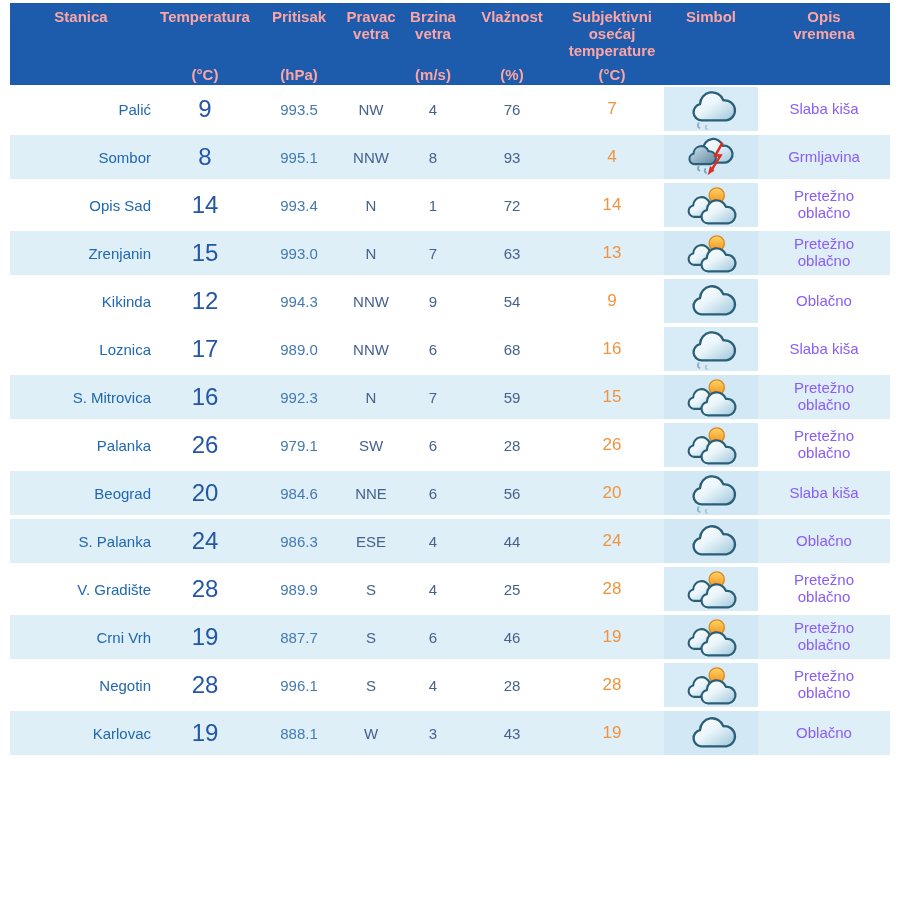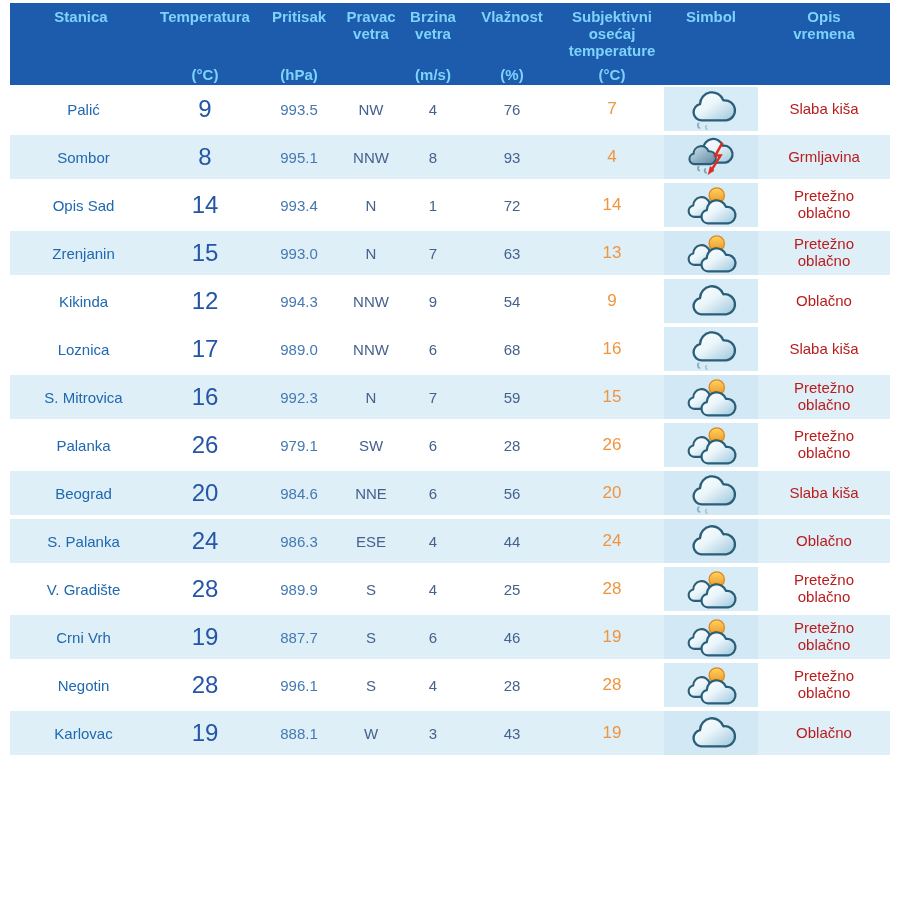--- a/index.html
+++ b/index.html
@@ -5,45 +5,45 @@
   html,body{margin:0;padding:0;background:#fff;}
   body{
     width:900px;height:901px;overflow:hidden;
     font-family:"Liberation Sans","DejaVu Sans",sans-serif;
   }
   .wrap{padding:3px 10px 0 10px;}
   table{border-collapse:separate;border-spacing:0;table-layout:fixed;width:880px;}
 
   
   thead th{
-    background:#1d5bac;color:#7dd3fc;font-weight:bold;font-size:15px;
+    background:#1d5bac;color:#fca5a5;font-weight:bold;font-size:15px;
     vertical-align:top;padding:6px 2px 3px 2px;height:82px;box-sizing:border-box;
   }
   thead th .hcol{display:flex;flex-direction:column;height:100%;}
   .hlab{flex:1 1 auto;line-height:1.12;}
   .hunit{flex:0 0 auto;line-height:1;}
   .col-description .hlab{max-width:66px;margin:0 auto;}
   .col-feels_like .hlab{max-width:104px;margin:0 auto;}
 
   
   tbody td{
     height:41px;box-sizing:content-box;text-align:center;vertical-align:middle;
     border-top:2px solid #fff;border-bottom:2px solid #fff;
     background:#fff;font-size:15px;
   }
   tr.alt td{background:#deeff8;}
   td.symbol{background:#d8ecf7 !important;}
   tr.alt td.symbol{background:#d2e8f5 !important;}
 
-  td.station{text-align:center;padding-left:6px;color:#2068b0;}
+  td.station{text-align:right;padding-left:6px;color:#2068b0;}
   td.temp{color:#2356a6;font-size:24px;}
   td.pressure{color:#4579b1;}
   td.winddir,td.windspeed,td.humidity{color:#46618e;}
   td.feels{color:#ef9440;font-size:17px;}
-  td.desc{color:#b91c1c;margin-top:32px;}
+  td.desc{color:#8b5cf6;margin-top:32px;}
   .desc-inner{max-width:95px;margin:0 auto;line-height:1.12;}
 
   .wicon{width:54px;height:42px;display:block;margin:0 auto;}
 </style>
 </head>
 <body>
 
 <svg width="0" height="0" style="position:absolute" aria-hidden="true">
   <defs>
     <linearGradient id="gc" x1="0" y1="0" x2="1" y2="1">

